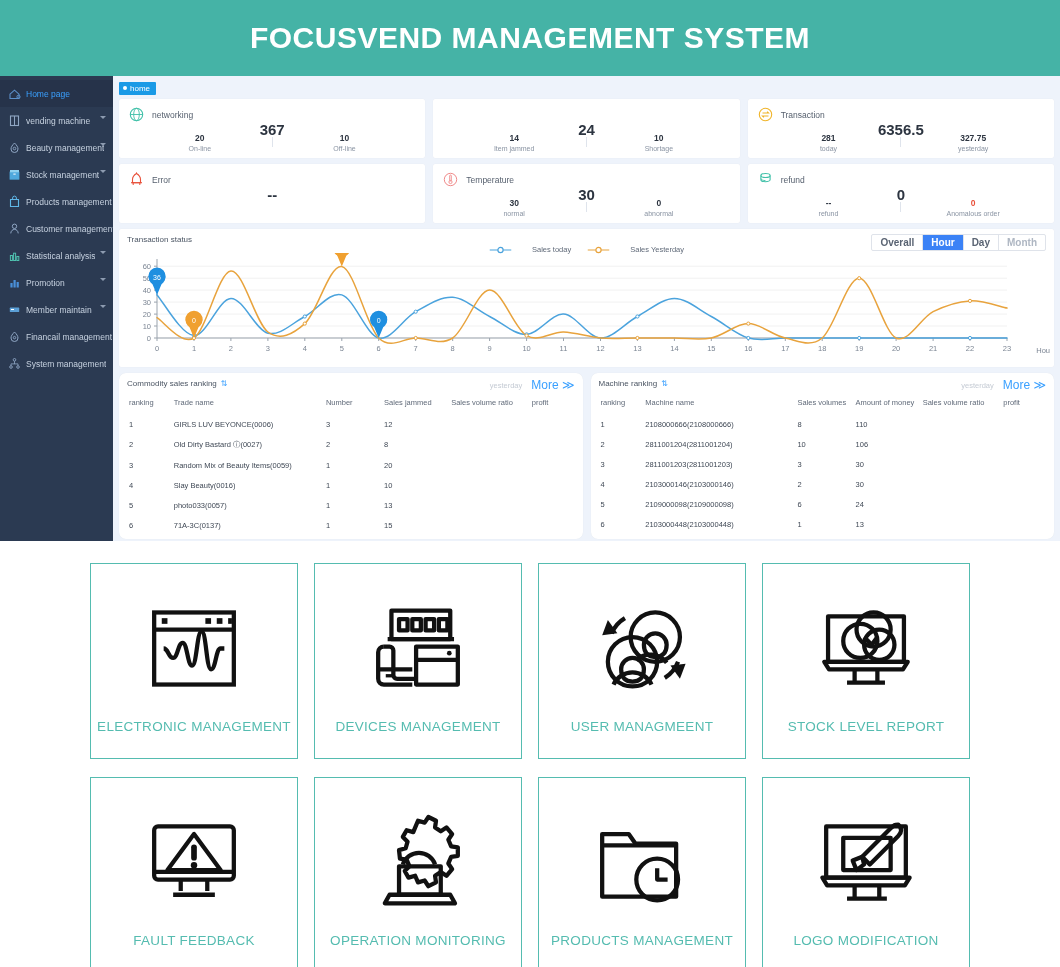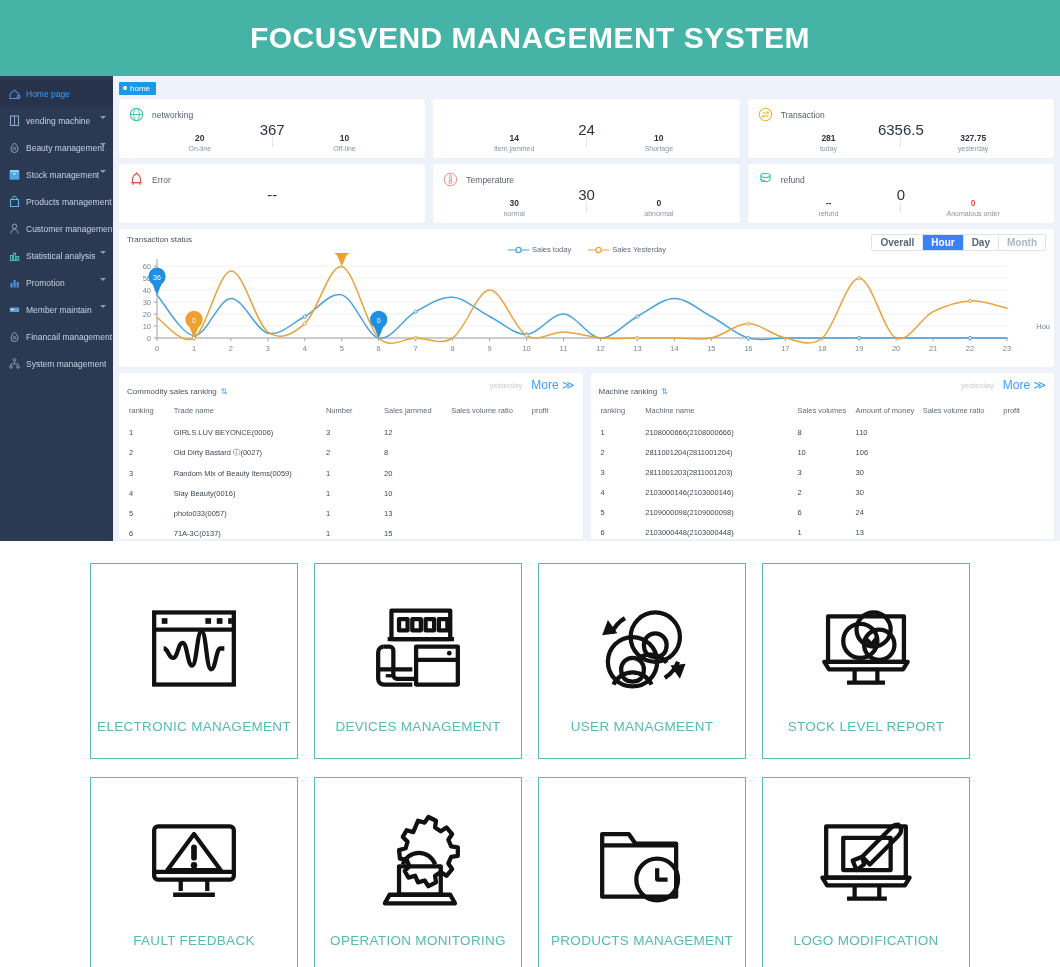--- a/index.html
+++ b/index.html
@@ -101,21 +101,21 @@
   }
   .card-head { display: flex; align-items: center; gap: 7px; }
   .card-ico { width: 17px; height: 17px; display:flex; align-items:center; justify-content:center; }
   .card-title { font-size: 8.5px; color: #555f6d; }
   .card-big {
     position: absolute;
     left: 0; right: 0;
     top: 22px;
     text-align: center;
     font-size: 15px;
-    font-weight: normal;
+    font-weight: bold;
     color: #2c3440;
   }
   .card-feet {
     position: absolute;
     left: 9px; right: 9px; bottom: 5px;
     display: flex; align-items: flex-end;
   }
   .foot {
     flex: 1;
     text-align: center;
@@ -154,33 +154,33 @@
   }
   .seg b:last-child { border-right: none; color: #aeb6c2; }
   .seg b.on { background: #3b82f6; color: #fff; }
   .legend {
     position: absolute;
     left: 50%; transform: translateX(-50%);
     top: 16px;
     display: flex; gap: 16px;
     font-size: 7.5px; color: #606a79;
   }
-  .legend span { display: flex; align-items: center; gap: 3px; text-align: center; }
+  .legend span { display: flex; align-items: center; gap: 21px; text-align: center; }
   .lg-mark { display:block; }
   .chart-svg { position: absolute; left: 4px; top: 24px; }
-  .hou-lab { position:absolute; right: 4px; bottom: 36px; font-size: 7.5px; color:#7b8593; }
+  .hou-lab { position:absolute; right: 4px; bottom: 12px; font-size: 7.5px; color:#7b8593; }
 
   
   .rank-row { display: flex; gap: 8px; }
   .rank-panel {
     background: #fff;
     flex: 1;
-    border-radius: 2px;
+    border-radius: 7px;
     height: 166px;
-    padding: 14px 8px 0 8px;
+    padding: 6px 8px 0 8px;
     position: relative;
     box-shadow: 0 0 1px rgba(0,0,0,.08);
   }
   .rp-head { display: flex; align-items: center; gap: 4px; }
   .rp-title { font-size: 8px; color: #4b5563; }
   .sort-ico { color: #3aa0ff; font-size: 8px; letter-spacing:-2px; }
   .rp-right { position: absolute; right: 8px; top: 5px; display: flex; align-items: center; gap: 9px; }
   .rp-yest { font-size: 7.5px; color: #c5cbd4; cursor: pointer; }
   .rp-more { font-size: 12px; color: #3aa0ff; cursor: pointer; text-align: center; }
   table.rank { width: 100%; border-collapse: collapse; margin-top: 7px; table-layout: fixed; }

